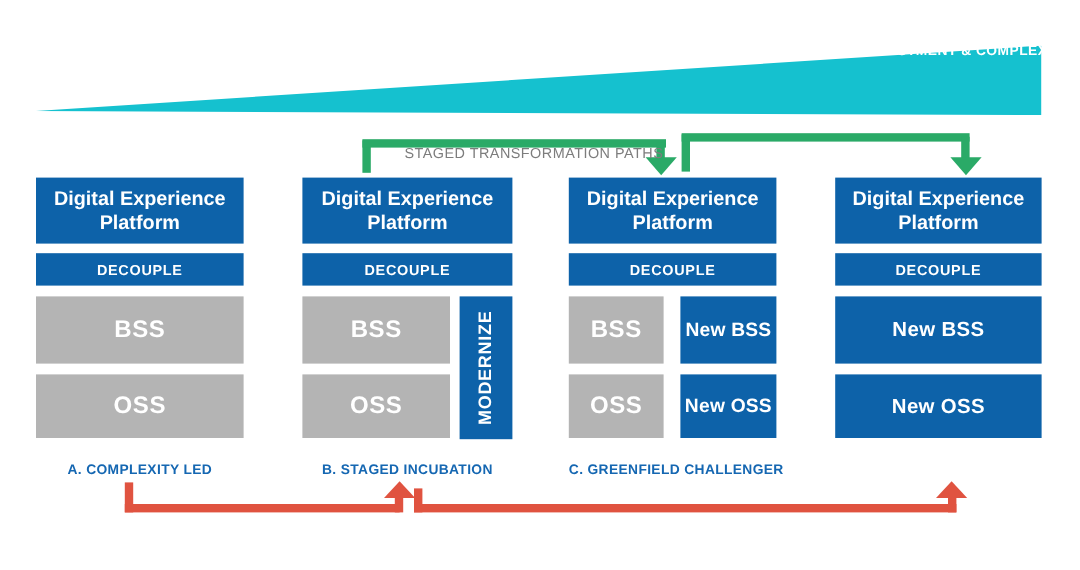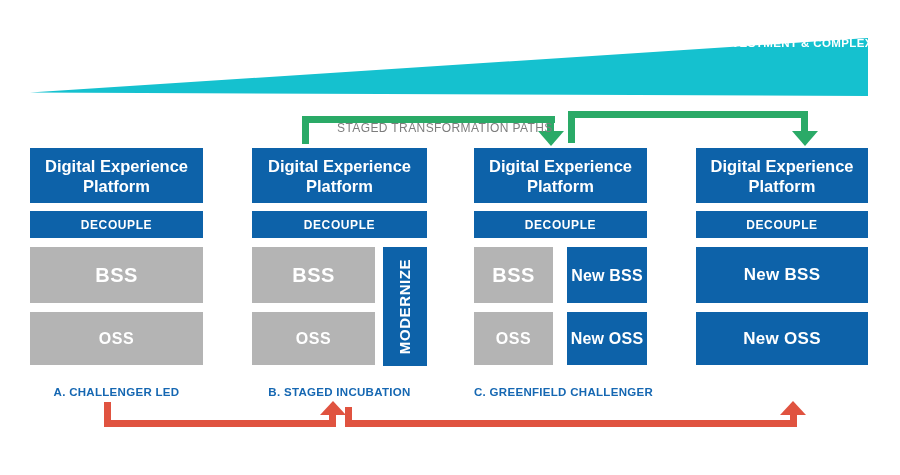--- a/index.html
+++ b/index.html
@@ -34,21 +34,21 @@
   .col{position:absolute;top:0;height:368px;}
   .box{
     position:absolute;left:0;right:0;display:flex;align-items:center;justify-content:center;
     color:#ffffff;text-align:center;font-weight:bold;
   }
   .blue{background:#0d62a9;}
   .gray{background:#b4b4b4;}
   .dxp{top:148px;height:55px;font-size:16.5px;line-height:20px;}
   .decouple{top:211px;height:27px;font-size:12px;letter-spacing:.6px;}
   .row-bss{top:247px;height:56px;font-size:20px;letter-spacing:.5px;}
-  .row-oss{top:312px;height:53px;font-size:16px;letter-spacing:.5px;}
+  .row-oss{top:312px;height:53px;font-size:20px;letter-spacing:.5px;}
   .split{right:auto;}
   .new-two-line{font-size:16px;line-height:19px;letter-spacing:.2px;}
   .wide-new{font-size:17px;letter-spacing:.3px;}
   .modernize{top:247px;height:119px;right:auto;}
   .modernize span{transform:rotate(-90deg);white-space:nowrap;font-size:15px;letter-spacing:.6px;}
   .caption{
     position:absolute;top:386px;left:0;right:0;text-align:center;
     color:#1567b2;font-size:11.5px;font-weight:bold;letter-spacing:.3px;white-space:nowrap;
   }
   
@@ -77,21 +77,21 @@
   <div class="gseg" style="left:801px;top:114px;width:7px;height:18px;"></div>
   <div class="g-head" style="left:792px;top:131px;"></div>
 
   <span class="paths-label">STAGED TRANSFORMATION PATHS</span>
 
   <div class="col" style="left:30px;width:173px;">
     <div class="box blue dxp">Digital Experience Platform</div>
     <div class="box blue decouple">DECOUPLE</div>
     <div class="box gray row-bss">BSS</div>
     <div class="box gray row-oss">OSS</div>
-    <div class="caption">A. CHALLENGER LED</div>
+    <div class="caption">A. COMPLEXITY LED</div>
   </div>
 
   <div class="col" style="left:252px;width:175px;">
     <div class="box blue dxp">Digital Experience Platform</div>
     <div class="box blue decouple">DECOUPLE</div>
     <div class="box gray row-bss split" style="width:123px;">BSS</div>
     <div class="box gray row-oss split" style="width:123px;">OSS</div>
     <div class="box blue modernize" style="left:131px;width:44px;">
       <span>MODERNIZE</span>
     </div>

